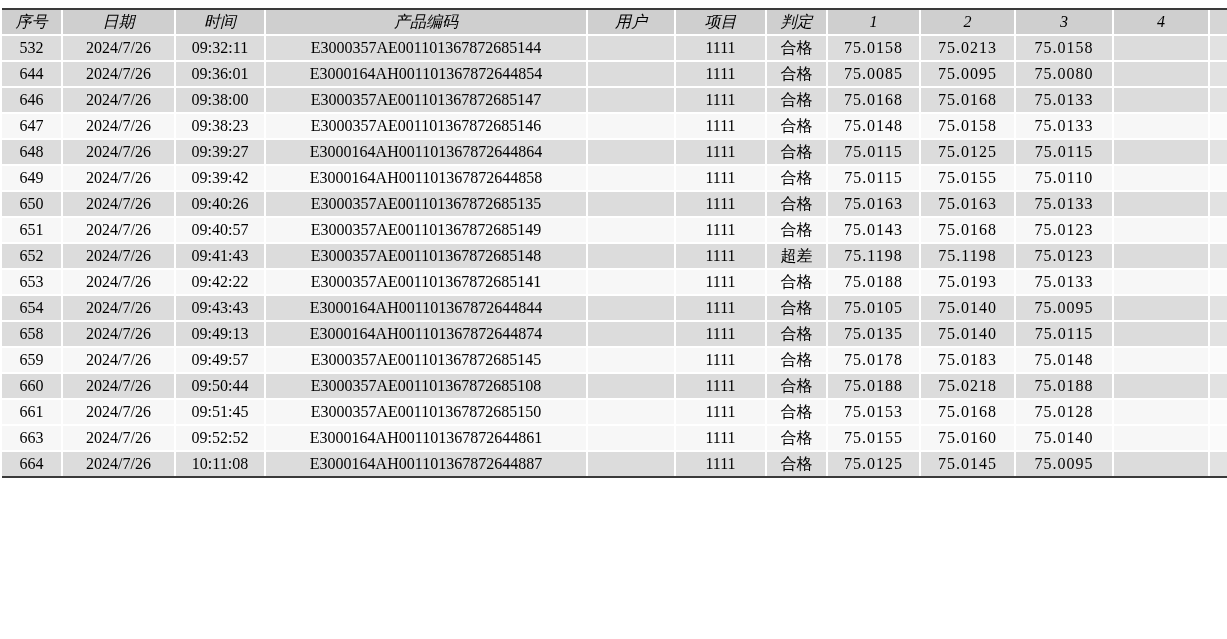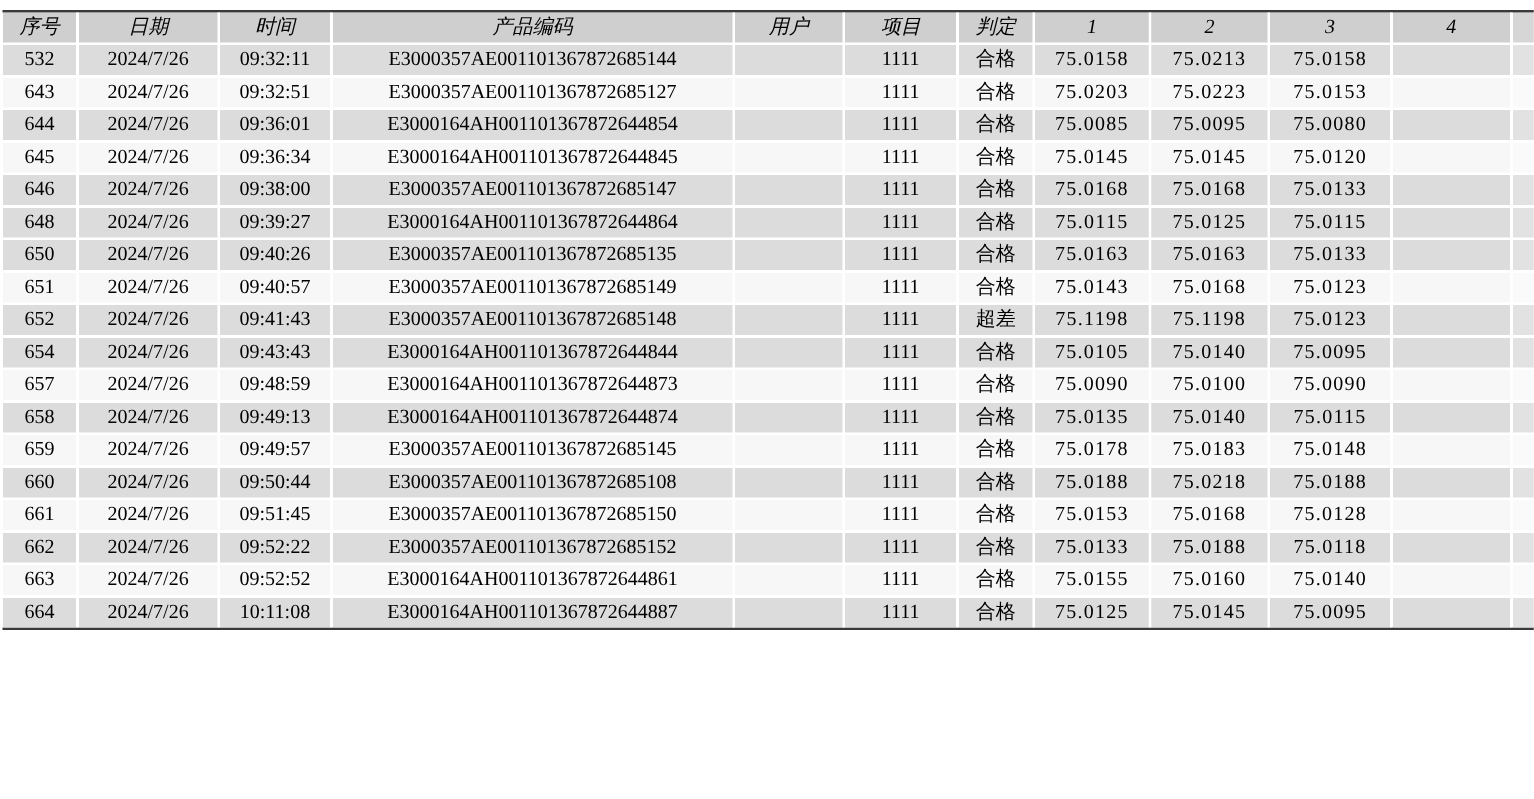--- a/index.html
+++ b/index.html
@@ -81,87 +81,87 @@
           <td>E3000357AE001101367872685144</td>
           <td></td>
           <td>1111</td>
           <td class="c-judge-pass">合格</td>
           <td class="c-m">75.0158</td>
           <td class="c-m">75.0213</td>
           <td class="c-m">75.0158</td>
           <td class="c-m4"></td>
           <td class="c-edge"></td>
         </tr>
-        <tr class="light">
-          <td>643</td>
-          <td>2024/7/26</td>
-          <td>09:32:51</td>
-          <td>E3000357AE001101367872685127</td>
-          <td></td>
-          <td>1111</td>
-          <td class="c-judge-pass">合格</td>
-          <td class="c-m">75.0203</td>
-          <td class="c-m">75.0223</td>
-          <td class="c-m">75.0153</td>
-          <td class="c-m4"></td>
-          <td class="c-edge"></td>
-        </tr>
         <tr class="shade">
           <td>644</td>
           <td>2024/7/26</td>
           <td>09:36:01</td>
           <td>E3000164AH001101367872644854</td>
           <td></td>
           <td>1111</td>
           <td class="c-judge-pass">合格</td>
           <td class="c-m">75.0085</td>
           <td class="c-m">75.0095</td>
           <td class="c-m">75.0080</td>
           <td class="c-m4"></td>
           <td class="c-edge"></td>
         </tr>
-        <tr class="light">
-          <td>645</td>
-          <td>2024/7/26</td>
-          <td>09:36:34</td>
-          <td>E3000164AH001101367872644845</td>
-          <td></td>
-          <td>1111</td>
-          <td class="c-judge-pass">合格</td>
-          <td class="c-m">75.0145</td>
-          <td class="c-m">75.0145</td>
-          <td class="c-m">75.0120</td>
-          <td class="c-m4"></td>
-          <td class="c-edge"></td>
-        </tr>
         <tr class="shade">
           <td>646</td>
           <td>2024/7/26</td>
           <td>09:38:00</td>
           <td>E3000357AE001101367872685147</td>
           <td></td>
           <td>1111</td>
           <td class="c-judge-pass">合格</td>
           <td class="c-m">75.0168</td>
           <td class="c-m">75.0168</td>
           <td class="c-m">75.0133</td>
           <td class="c-m4"></td>
           <td class="c-edge"></td>
         </tr>
+        <tr class="light">
+          <td>647</td>
+          <td>2024/7/26</td>
+          <td>09:38:23</td>
+          <td>E3000357AE001101367872685146</td>
+          <td></td>
+          <td>1111</td>
+          <td class="c-judge-pass">合格</td>
+          <td class="c-m">75.0148</td>
+          <td class="c-m">75.0158</td>
+          <td class="c-m">75.0133</td>
+          <td class="c-m4"></td>
+          <td class="c-edge"></td>
+        </tr>
         <tr class="shade">
           <td>648</td>
           <td>2024/7/26</td>
           <td>09:39:27</td>
           <td>E3000164AH001101367872644864</td>
           <td></td>
           <td>1111</td>
           <td class="c-judge-pass">合格</td>
           <td class="c-m">75.0115</td>
           <td class="c-m">75.0125</td>
           <td class="c-m">75.0115</td>
+          <td class="c-m4"></td>
+          <td class="c-edge"></td>
+        </tr>
+        <tr class="light">
+          <td>649</td>
+          <td>2024/7/26</td>
+          <td>09:39:42</td>
+          <td>E3000164AH001101367872644858</td>
+          <td></td>
+          <td>1111</td>
+          <td class="c-judge-pass">合格</td>
+          <td class="c-m">75.0115</td>
+          <td class="c-m">75.0155</td>
+          <td class="c-m">75.0110</td>
           <td class="c-m4"></td>
           <td class="c-edge"></td>
         </tr>
         <tr class="shade">
           <td>650</td>
           <td>2024/7/26</td>
           <td>09:40:26</td>
           <td>E3000357AE001101367872685135</td>
           <td></td>
           <td>1111</td>
@@ -193,48 +193,48 @@
           <td>E3000357AE001101367872685148</td>
           <td></td>
           <td>1111</td>
           <td class="c-judge-fail">超差</td>
           <td class="c-m">75.1198</td>
           <td class="c-m">75.1198</td>
           <td class="c-m">75.0123</td>
           <td class="c-m4"></td>
           <td class="c-edge"></td>
         </tr>
+        <tr class="light">
+          <td>653</td>
+          <td>2024/7/26</td>
+          <td>09:42:22</td>
+          <td>E3000357AE001101367872685141</td>
+          <td></td>
+          <td>1111</td>
+          <td class="c-judge-pass">合格</td>
+          <td class="c-m">75.0188</td>
+          <td class="c-m">75.0193</td>
+          <td class="c-m">75.0133</td>
+          <td class="c-m4"></td>
+          <td class="c-edge"></td>
+        </tr>
         <tr class="shade">
           <td>654</td>
           <td>2024/7/26</td>
           <td>09:43:43</td>
           <td>E3000164AH001101367872644844</td>
           <td></td>
           <td>1111</td>
           <td class="c-judge-pass">合格</td>
           <td class="c-m">75.0105</td>
           <td class="c-m">75.0140</td>
           <td class="c-m">75.0095</td>
           <td class="c-m4"></td>
           <td class="c-edge"></td>
         </tr>
-        <tr class="light">
-          <td>657</td>
-          <td>2024/7/26</td>
-          <td>09:48:59</td>
-          <td>E3000164AH001101367872644873</td>
-          <td></td>
-          <td>1111</td>
-          <td class="c-judge-pass">合格</td>
-          <td class="c-m">75.0090</td>
-          <td class="c-m">75.0100</td>
-          <td class="c-m">75.0090</td>
-          <td class="c-m4"></td>
-          <td class="c-edge"></td>
-        </tr>
         <tr class="shade">
           <td>658</td>
           <td>2024/7/26</td>
           <td>09:49:13</td>
           <td>E3000164AH001101367872644874</td>
           <td></td>
           <td>1111</td>
           <td class="c-judge-pass">合格</td>
           <td class="c-m">75.0135</td>
           <td class="c-m">75.0140</td>
@@ -277,34 +277,20 @@
           <td>E3000357AE001101367872685150</td>
           <td></td>
           <td>1111</td>
           <td class="c-judge-pass">合格</td>
           <td class="c-m">75.0153</td>
           <td class="c-m">75.0168</td>
           <td class="c-m">75.0128</td>
           <td class="c-m4"></td>
           <td class="c-edge"></td>
         </tr>
-        <tr class="shade">
-          <td>662</td>
-          <td>2024/7/26</td>
-          <td>09:52:22</td>
-          <td>E3000357AE001101367872685152</td>
-          <td></td>
-          <td>1111</td>
-          <td class="c-judge-pass">合格</td>
-          <td class="c-m">75.0133</td>
-          <td class="c-m">75.0188</td>
-          <td class="c-m">75.0118</td>
-          <td class="c-m4"></td>
-          <td class="c-edge"></td>
-        </tr>
         <tr class="light">
           <td>663</td>
           <td>2024/7/26</td>
           <td>09:52:52</td>
           <td>E3000164AH001101367872644861</td>
           <td></td>
           <td>1111</td>
           <td class="c-judge-pass">合格</td>
           <td class="c-m">75.0155</td>
           <td class="c-m">75.0160</td>

